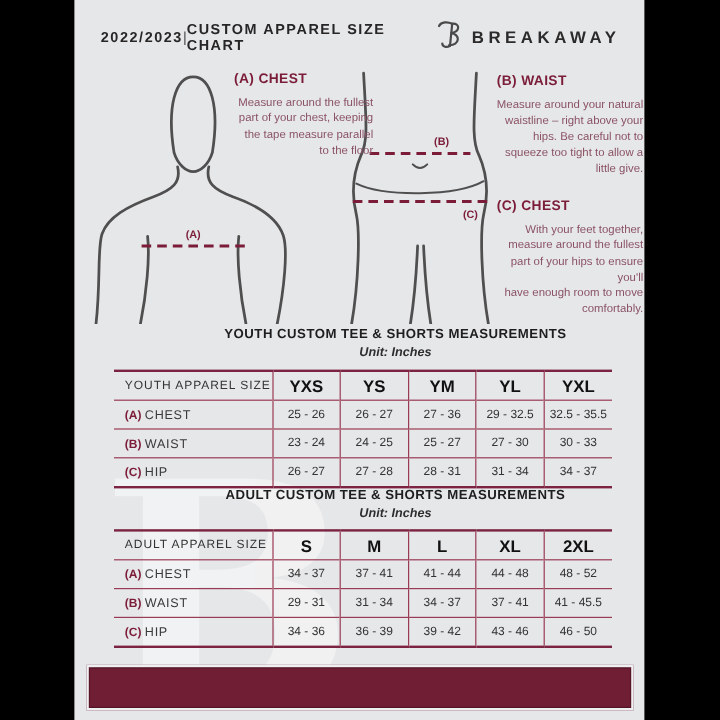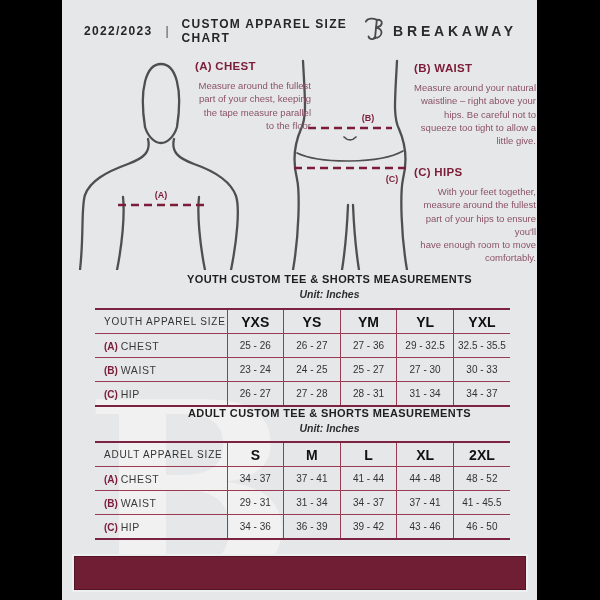--- a/index.html
+++ b/index.html
@@ -7,21 +7,21 @@
   .canvas{position:absolute;inset:0;background:#000;}
   .page{position:absolute;left:62px;top:0;width:475px;height:600px;background:#e6e7e9;overflow:hidden;}
 
   
   .watermark{position:absolute;left:22px;top:368px;font-family:"DejaVu Serif",serif;font-weight:bold;font-size:250px;line-height:1;color:#ffffff;opacity:.45;z-index:1;pointer-events:none;}
 
   .content{position:absolute;inset:0;z-index:2;}
 
   
   .hdr{position:absolute;top:16px;left:22px;right:20px;height:30px;display:flex;align-items:center;justify-content:space-between;}
-  .hdr-left{display:flex;align-items:center;gap:13px;justify-content:flex-end;}
+  .hdr-left{display:flex;align-items:center;gap:0;justify-content:flex-end;}
   .hdr-year,.hdr-title{font-size:12px;font-weight:700;letter-spacing:1.3px;color:#262626;}
   .hdr-sep{font-size:12px;color:#4a4a4a;font-weight:400;}
   .hdr-right{display:flex;align-items:center;gap:7px;}
   .brand{font-size:14px;font-weight:700;letter-spacing:3.8px;color:#2b2b2b;}
 
   
   .instr{position:absolute;}
   .instr h3{margin:0 0 7px 0;font-size:11.5px;font-weight:700;color:#7b1c38;letter-spacing:.3px;}
   .instr p{margin:0;font-size:9.5px;color:#8a5264;line-height:1.4;white-space:pre-line;text-align:right;}
   .instr-a{left:133px;top:60px;width:116px;}
@@ -114,21 +114,21 @@
 
       <div class="instr instr-a">
         <h3>(A) CHEST</h3>
         <p>Measure around the fullest part of your chest, keeping the tape measure parallel to the floor</p>
       </div>
       <div class="instr instr-b">
         <h3>(B) WAIST</h3>
         <p>Measure around your natural waistline – right above your hips. Be careful not to squeeze too tight to allow a little give.</p>
       </div>
       <div class="instr instr-c">
-        <h3>(C) HIPS</h3>
+        <h3>(C) CHEST</h3>
         <p>With your feet together, measure around the fullest part of your hips to ensure you'll
 have enough room to move comfortably.</p>
       </div>
 
       <div class="sect-head sh-youth">
         <div class="t">YOUTH CUSTOM TEE &amp; SHORTS MEASUREMENTS</div>
         <div class="u">Unit: Inches</div>
       </div>
       <table class="tbl-youth">
         <colgroup>

